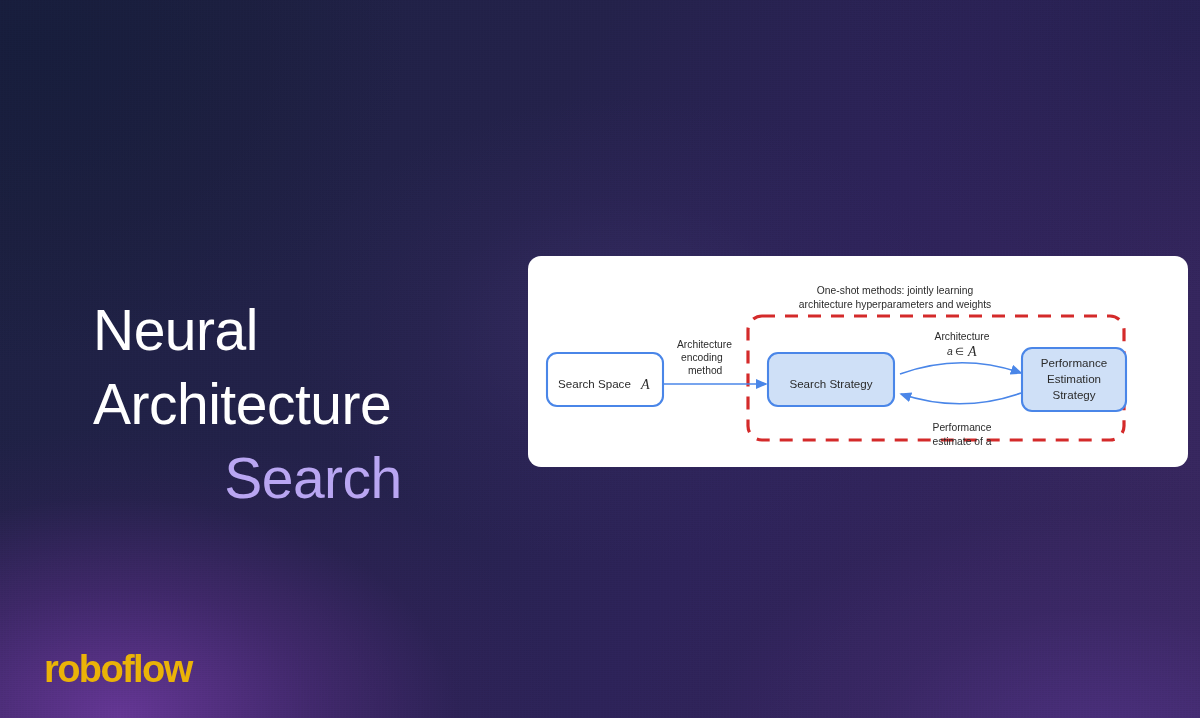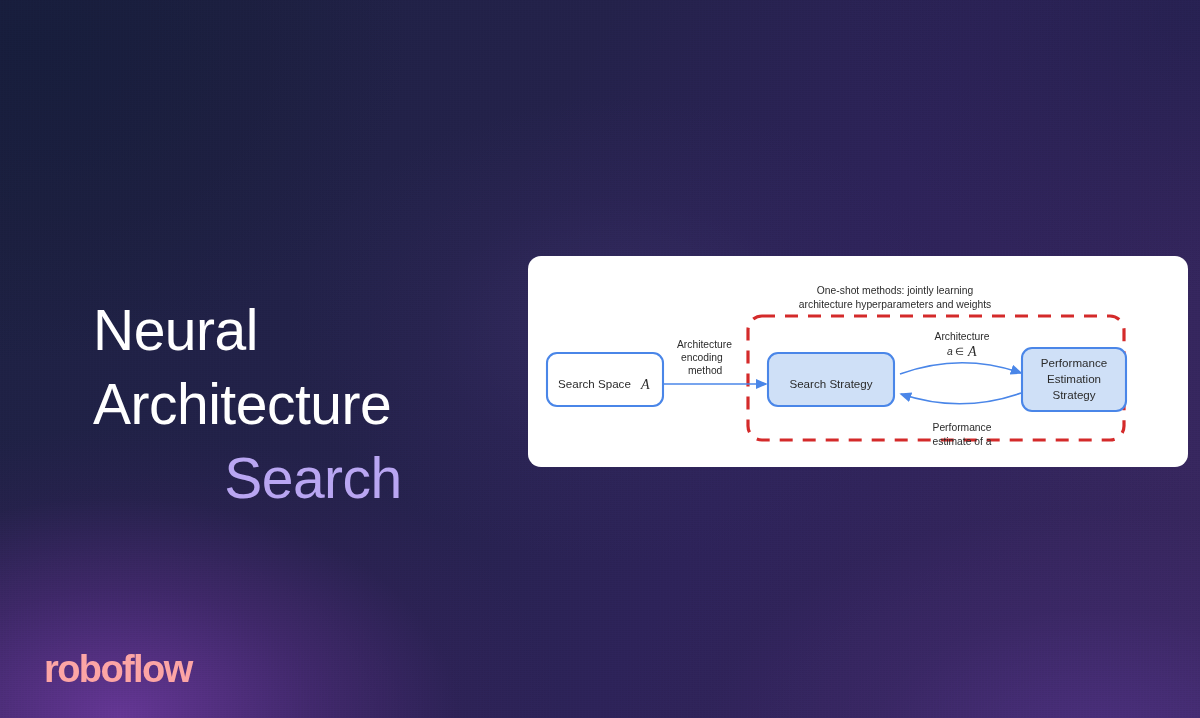--- a/index.html
+++ b/index.html
@@ -82,21 +82,21 @@
   .headline .accent { color: #b9a6f2; text-align: center; }
 
   
   .wordmark {
     position: absolute;
     left: 44px;
     top: 650px;
     font-size: 38px;
     font-weight: 700;
     letter-spacing: -1.6px;
-    color: #fca5a5;
+    color: #eab308;
     line-height: 1;
   }
 
   
   .figure-card {
     position: absolute;
     left: 528px;
     top: 256px;
     width: 660px;
     height: 211px;

